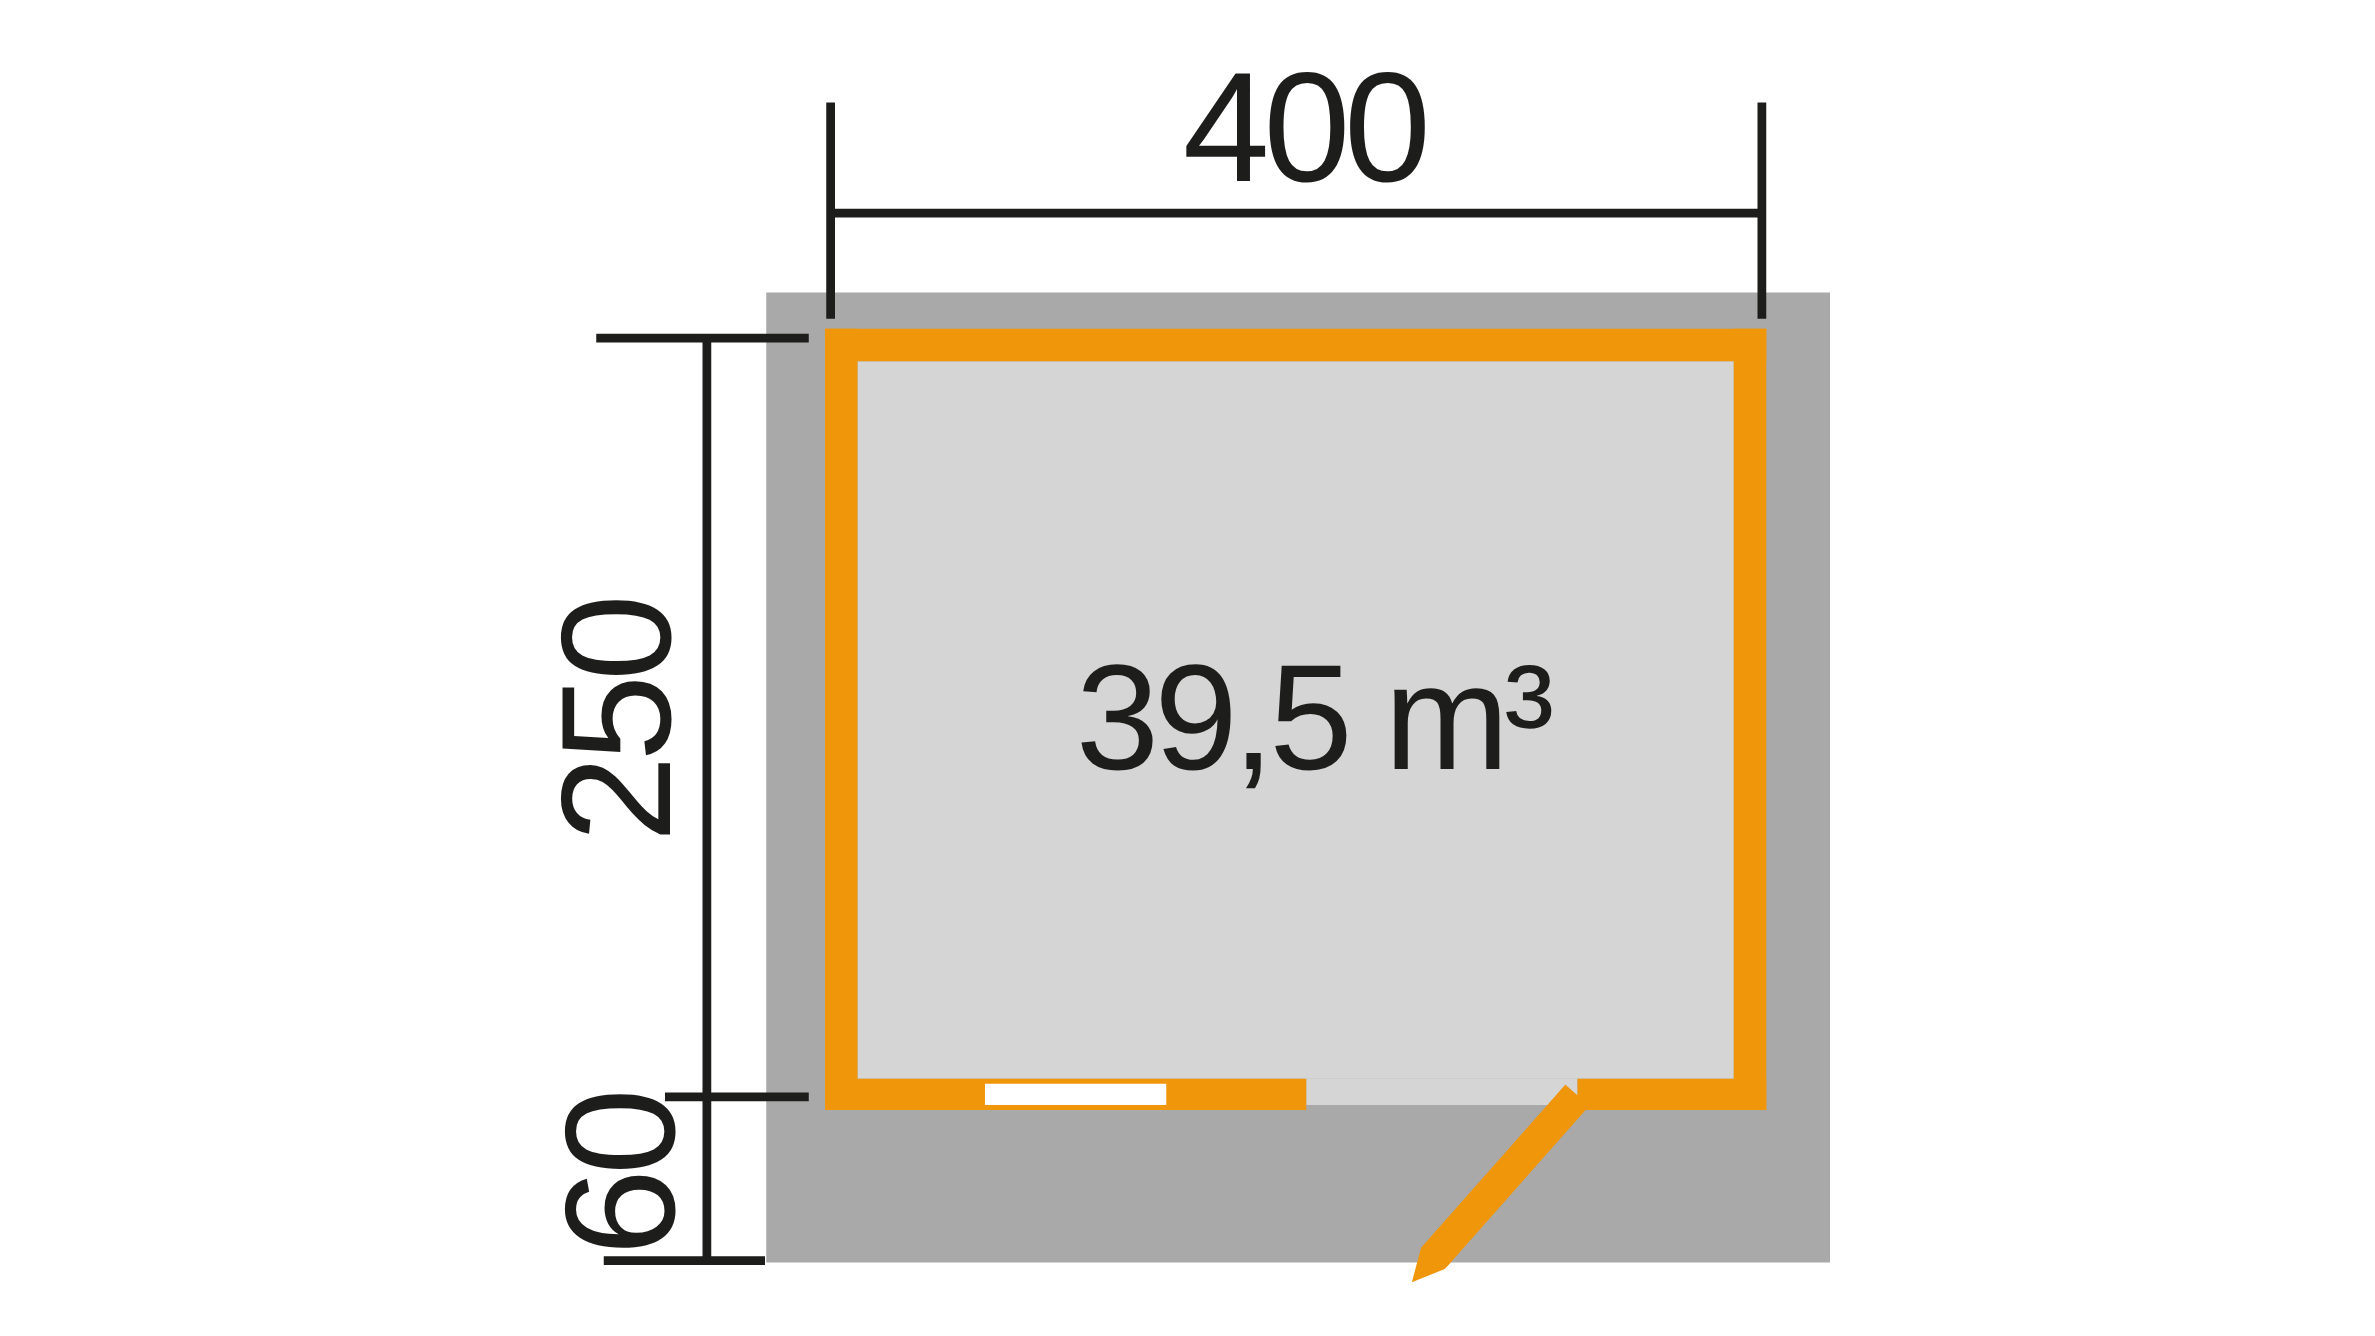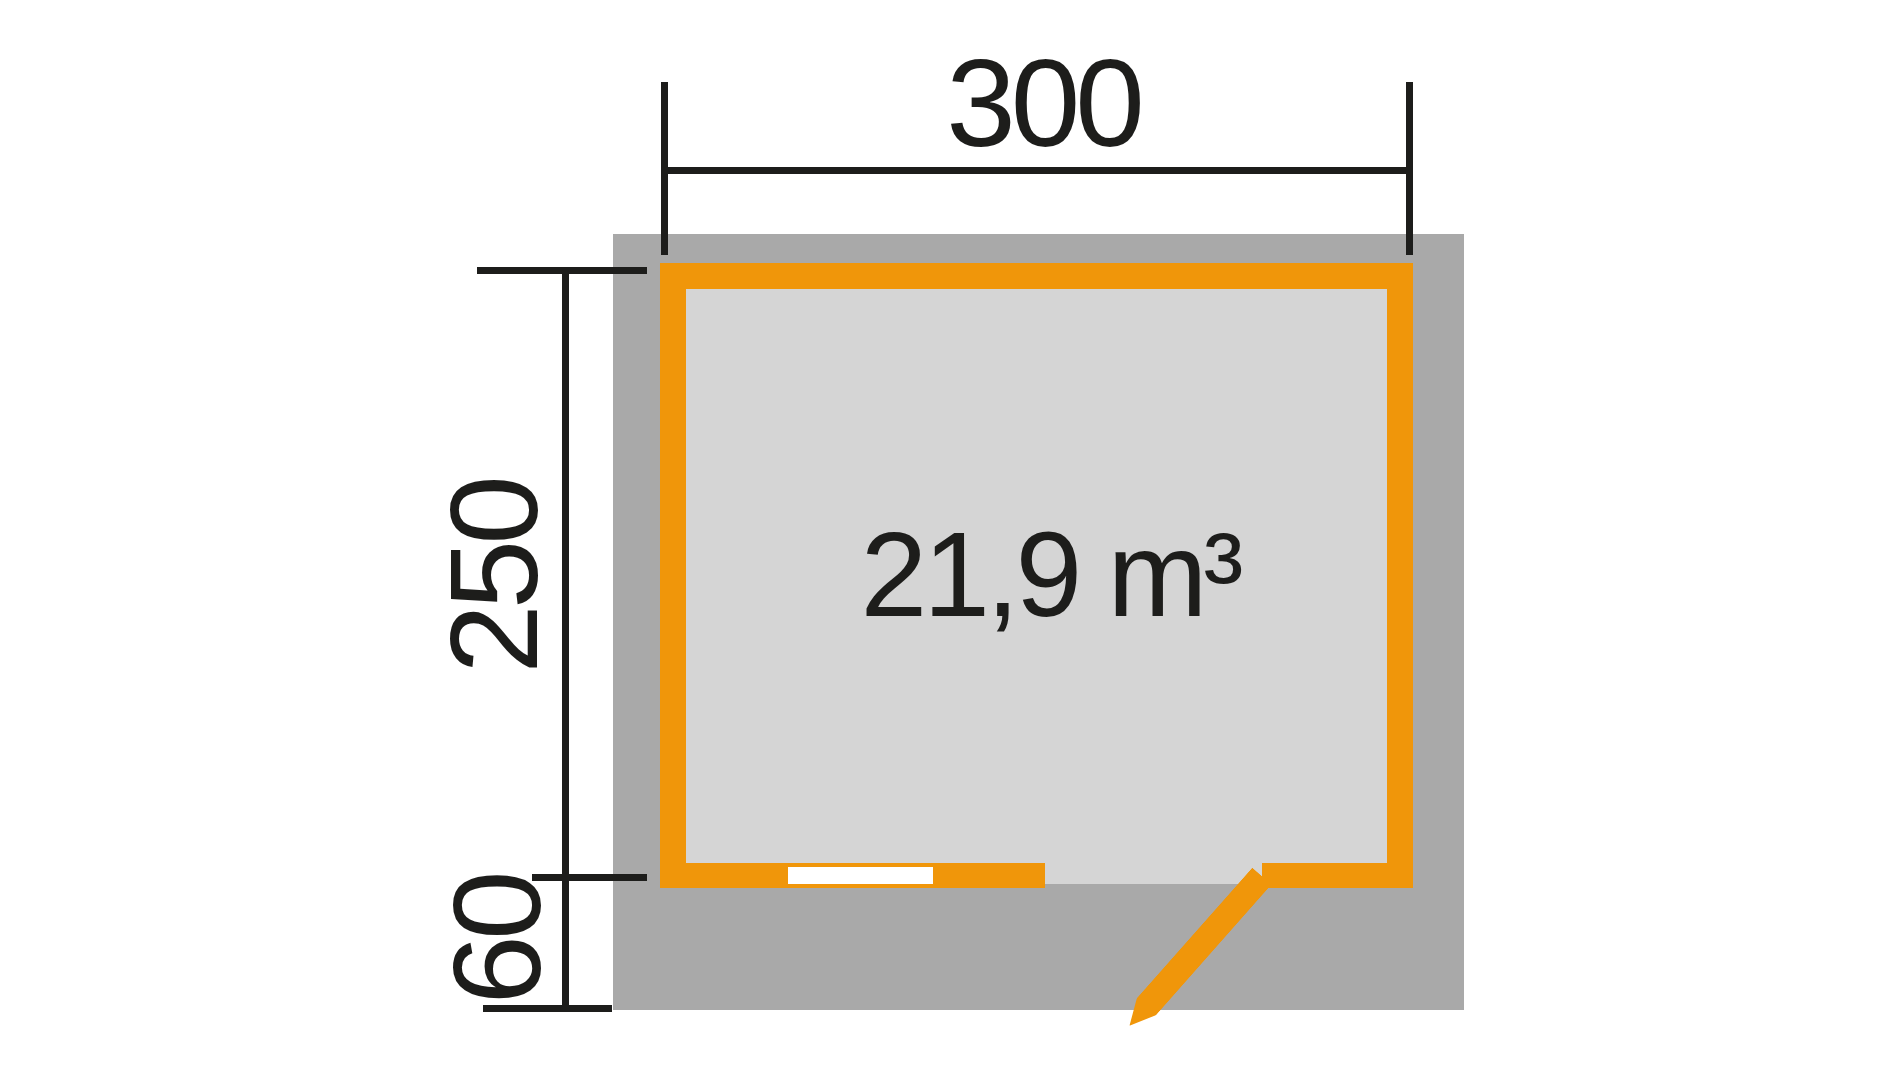--- a/index.html
+++ b/index.html
@@ -91,24 +91,24 @@
   <div class="wall wall-left"></div>
   <div class="wall wall-right"></div>
   <div class="wall wall-bottom-left"></div>
   <div class="wall wall-bottom-right"></div>
 
   <div class="window-opening"></div>
 
   <div class="dim dim-width-line"></div>
   <div class="dim dim-width-tick-left"></div>
   <div class="dim dim-width-tick-right"></div>
-  <div class="lbl lbl-width">300</div>
+  <div class="lbl lbl-width">400</div>
 
   <div class="dim dim-depth-line"></div>
   <div class="dim dim-depth-tick-top"></div>
   <div class="dim dim-depth-tick-middle"></div>
   <div class="dim dim-depth-tick-bottom"></div>
   <div class="lbl lbl-depth">250</div>
   <div class="lbl lbl-overhang">60</div>
 
-  <div class="lbl lbl-volume">21,9 m³</div>
+  <div class="lbl lbl-volume">39,5 m³</div>
 
 </div>
 
 </body></html>

